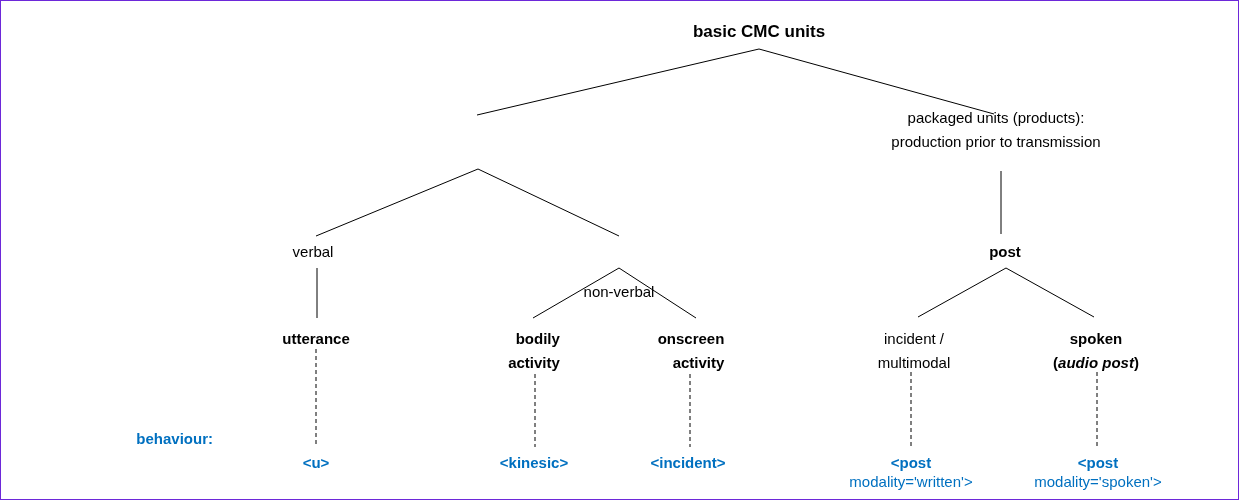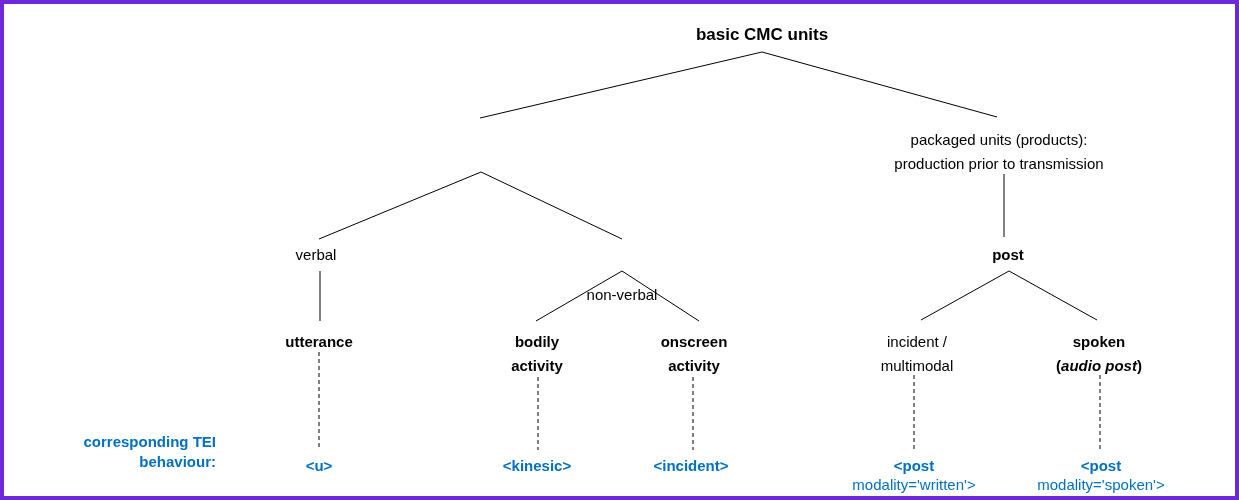--- a/index.html
+++ b/index.html
@@ -6,42 +6,42 @@
     margin: 0;
     padding: 0;
     background: #ffffff;
     font-family: "Liberation Sans", sans-serif;
   }
   .canvas {
     position: relative;
     width: 1239px;
     height: 500px;
     background: #ffffff;
-    border: 4px solid #6d28d9;
+    border: 1px solid #6d28d9;
     box-sizing: border-box;
     overflow: hidden;
   }
   .connectors {
     position: absolute;
     left: 0;
     top: 0;
     width: 1239px;
     height: 500px;
   }
   .node {
     position: absolute;
     transform: translateX(-50%);
     text-align: center;
     white-space: nowrap;
     font-size: 15px;
     line-height: 24px;
     color: #000000;
   }
   .node.tight { line-height: 20px; }
-  .bold { font-weight: bold; }
+  .bold { font-weight: bold; text-align: right; }
   .root-title {
     position: absolute;
     transform: translateX(-50%);
     text-align: center;
     white-space: nowrap;
     font-size: 17px;
     font-weight: bold;
     color: #000000;
     line-height: 21px;
   }
@@ -102,21 +102,21 @@
     <line class="dashed" x1="315" y1="348" x2="315" y2="446"></line>
     <line class="dashed" x1="534" y1="373" x2="534" y2="446"></line>
     <line class="dashed" x1="689" y1="373" x2="689" y2="446"></line>
     <line class="dashed" x1="910" y1="371" x2="910" y2="446"></line>
     <line class="dashed" x1="1096" y1="371" x2="1096" y2="446"></line>
   </svg>
 
   <div class="root-title" style="left:758px; top:20px;">basic CMC units</div>
 
 
-  <div class="node" style="left:995px; top:124px;">
+  <div class="node" style="left:995px; top:105px;">
     <div>packaged units (products):</div>
     <div>production prior to transmission</div>
   </div>
 
   <div class="node tight" style="left:312px; top:241px;">verbal</div>
 
   <div class="node tight" style="left:618px; top:241px;margin-top:40px;">non-verbal</div>
 
   <div class="node tight bold" style="left:1004px; top:241px;">post</div>
 
@@ -136,21 +136,20 @@
     <div>incident /</div>
     <div>multimodal</div>
   </div>
 
   <div class="node" style="left:1095px; top:326px;font-weight:bold;">
     <div>spoken</div>
     <div><span>(</span><span class="italic">audio post</span><span>)</span></div>
   </div>
 
   <div class="tei-caption">
-    <span>corresponding TEI</span>
     <span>behaviour:</span>
   </div>
 
   <div class="tei-label" style="left:315px; top:452px;">&lt;u&gt;</div>
 
   <div class="tei-label" style="left:533px; top:452px;">&lt;kinesic&gt;</div>
 
   <div class="tei-label" style="left:687px; top:452px;">&lt;incident&gt;</div>
 
   <div class="tei-label" style="left:910px; top:452px;">

